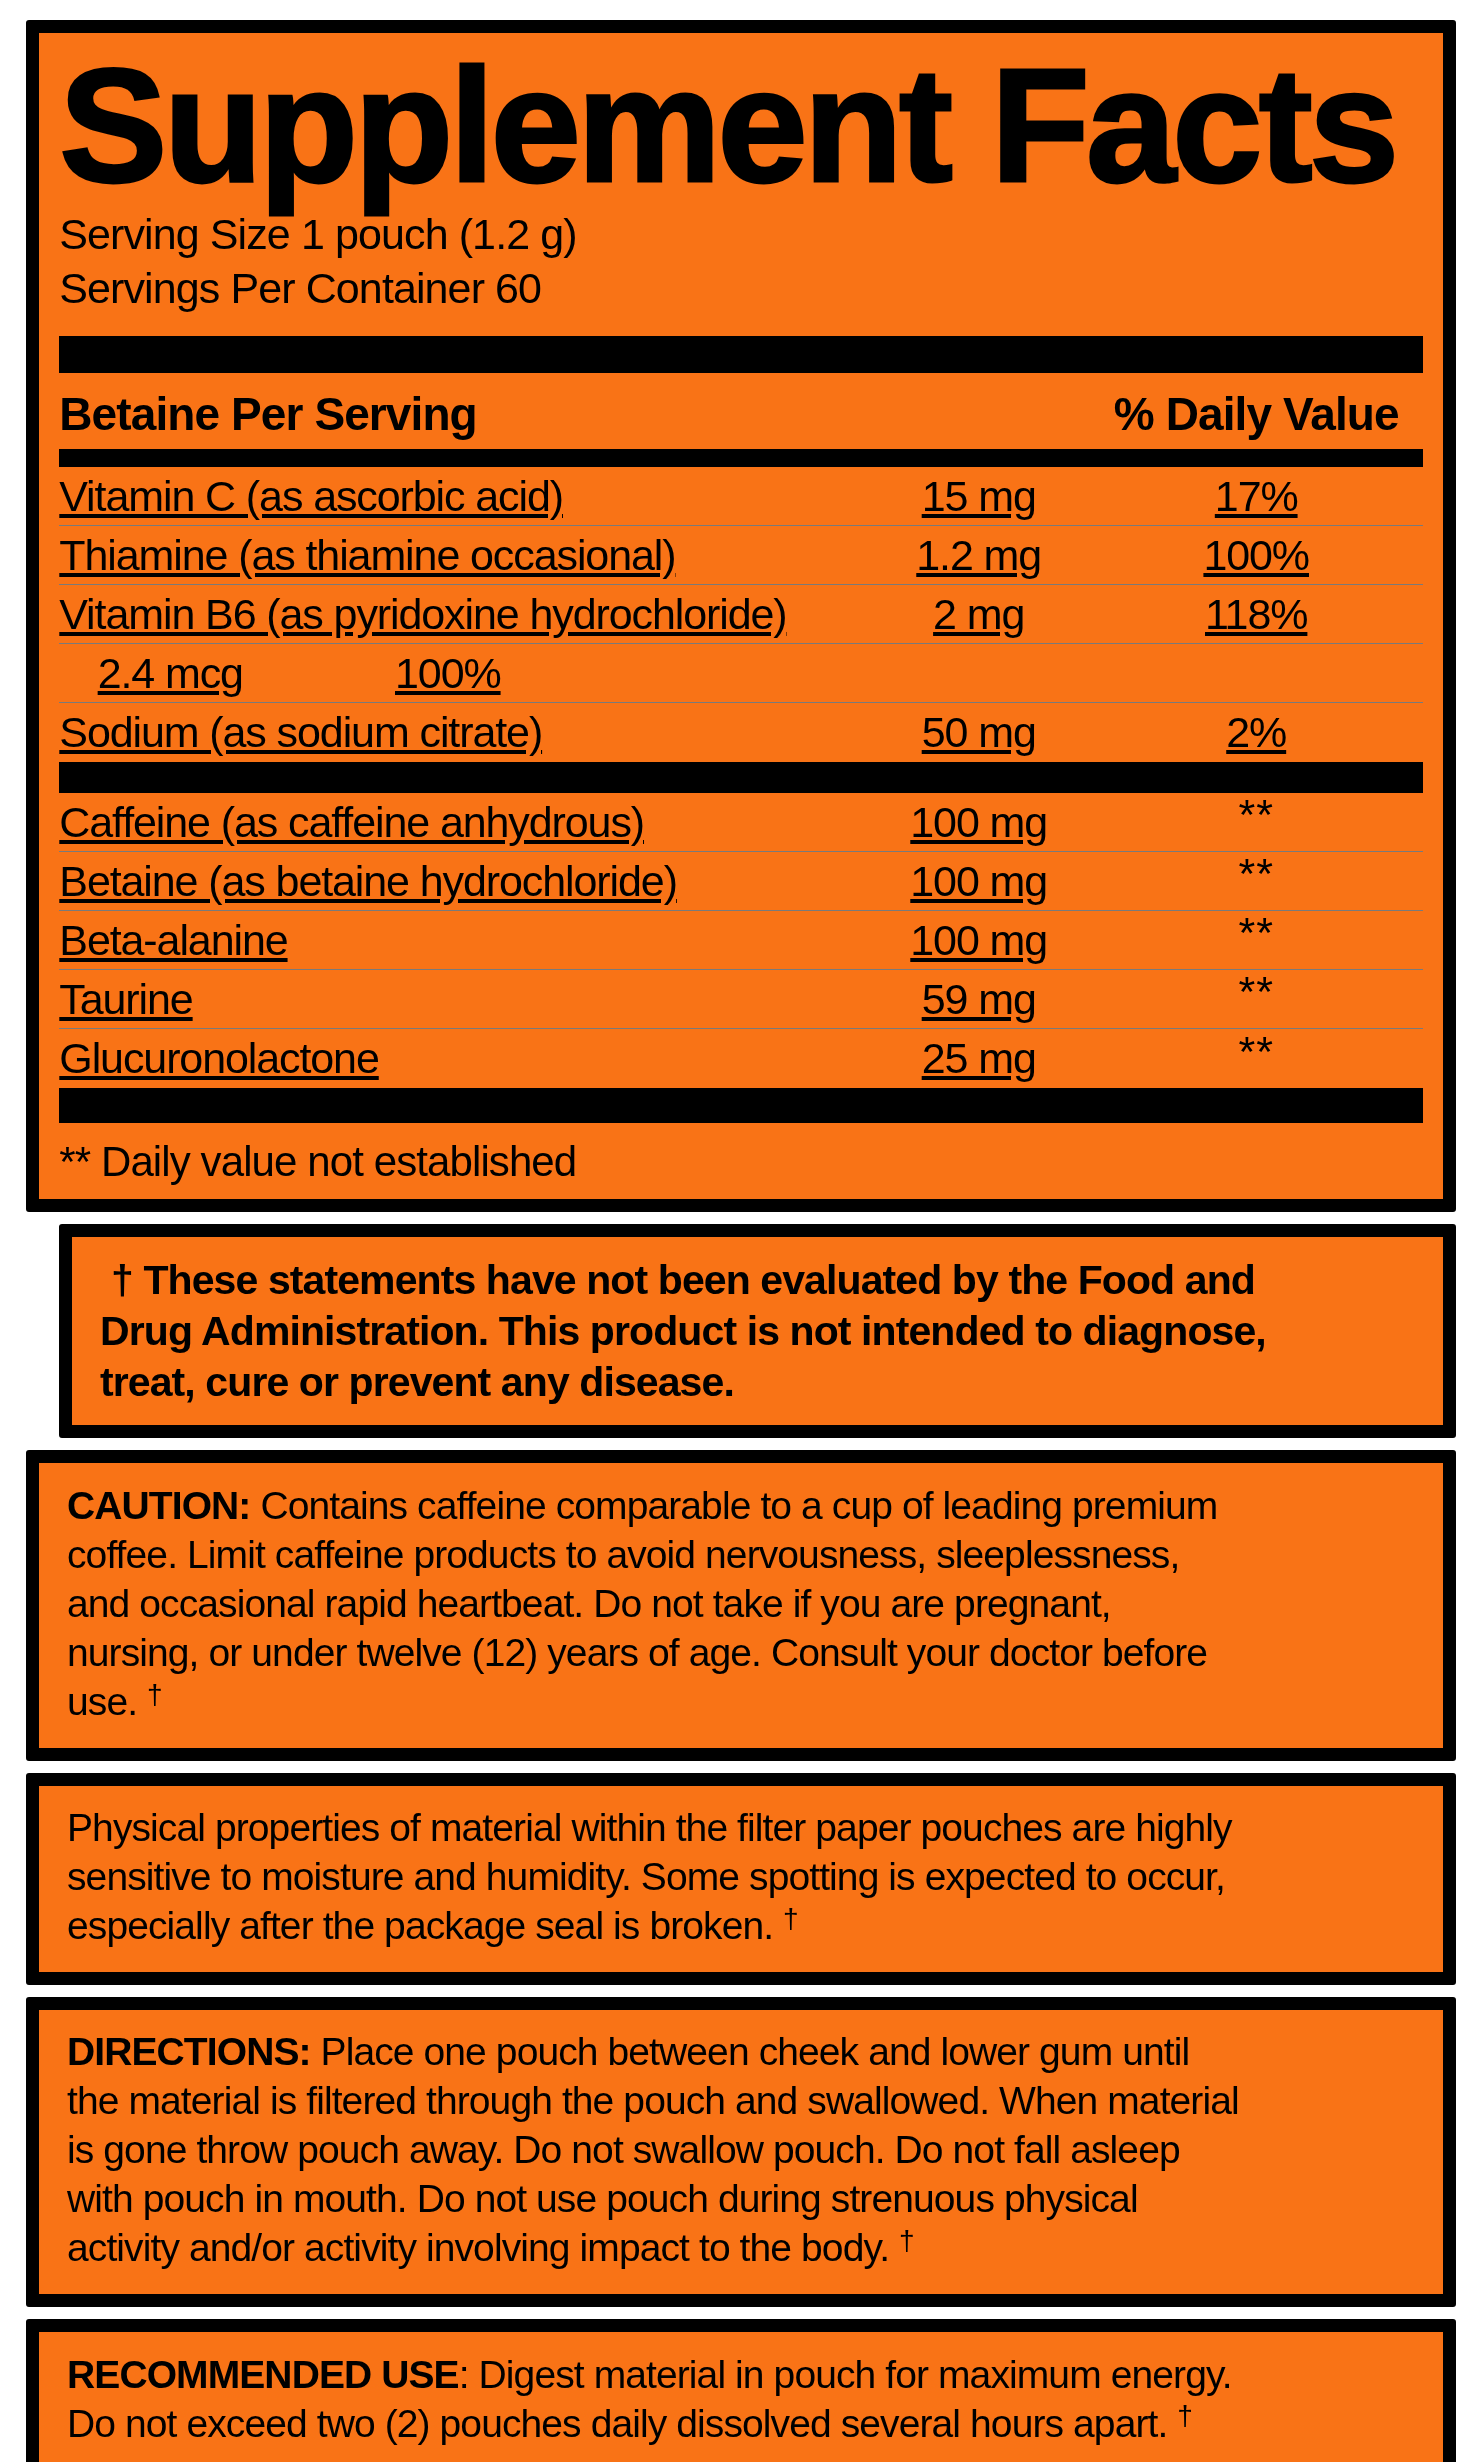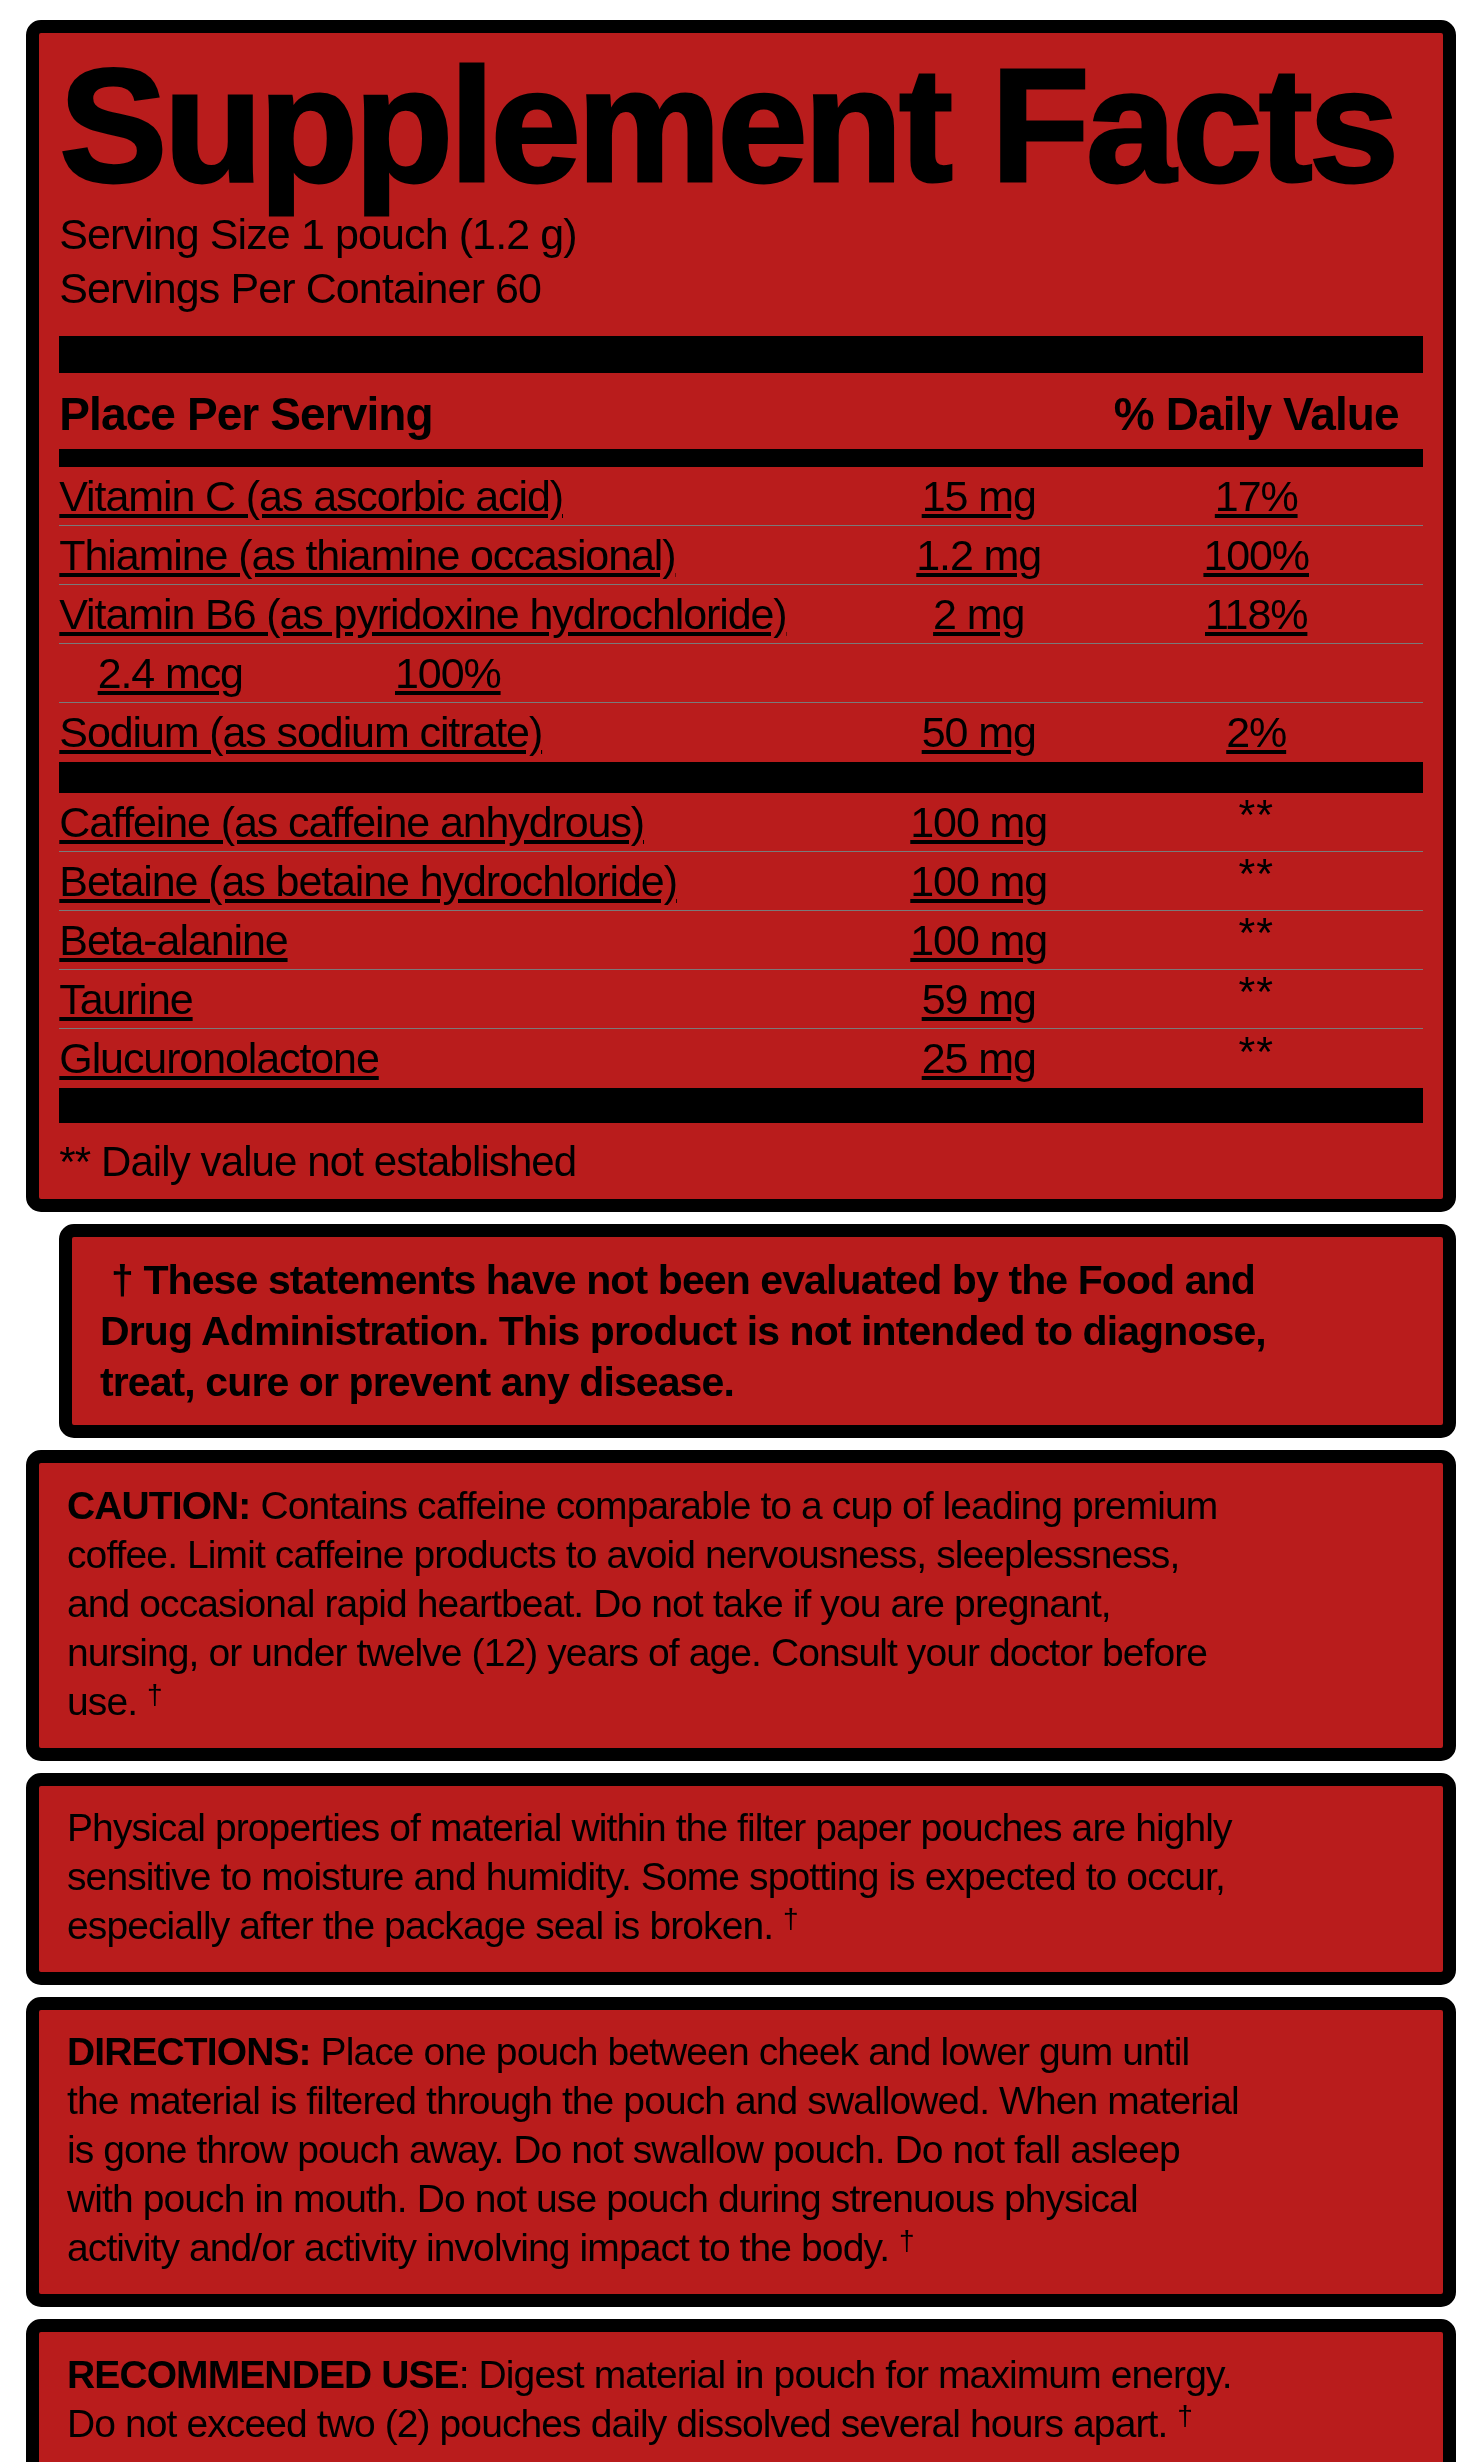--- a/index.html
+++ b/index.html
@@ -6,22 +6,22 @@
   html, body { margin: 0; padding: 0; }
   body {
     width: 1478px; height: 2462px; overflow: hidden;
     background: #ffffff; color: #000000;
     font-family: "Liberation Sans", "DejaVu Sans", sans-serif;
   }
   .page { padding: 20.3px 22px 0 26px; }
 
   .panel {
     border: 13px solid #000;
-    border-radius: 15px;
-    background: #b91c1c;
+    border-radius: 3px;
+    background: #f97316;
     margin-bottom: 12px;
   }
 
   
   .main-panel { padding: 0 20.3px; }
 
   .title {
     margin: 11px 0 0 0;
     font-size: 162px;
     line-height: 162px;
@@ -98,21 +98,21 @@
     <h1 class="title">Supplement Facts</h1>
 
     <div class="serving-block">
       <div class="serving">Serving Size 1 pouch (1.2 g)</div>
       <div class="serving">Servings Per Container 60</div>
     </div>
 
     <div class="bar bar-top"></div>
 
     <div class="hdr-row">
-      <div class="hdr-amount">Place Per Serving</div>
+      <div class="hdr-amount">Betaine Per Serving</div>
       <div class="hdr-dv">% Daily Value</div>
     </div>
 
     <div class="bar bar-thin"></div>
 
     <div class="row">
       <div class="name">Vitamin C (as ascorbic acid)</div>
       <div class="amt">15 mg</div>
       <div class="dv">17%</div>
     </div>

